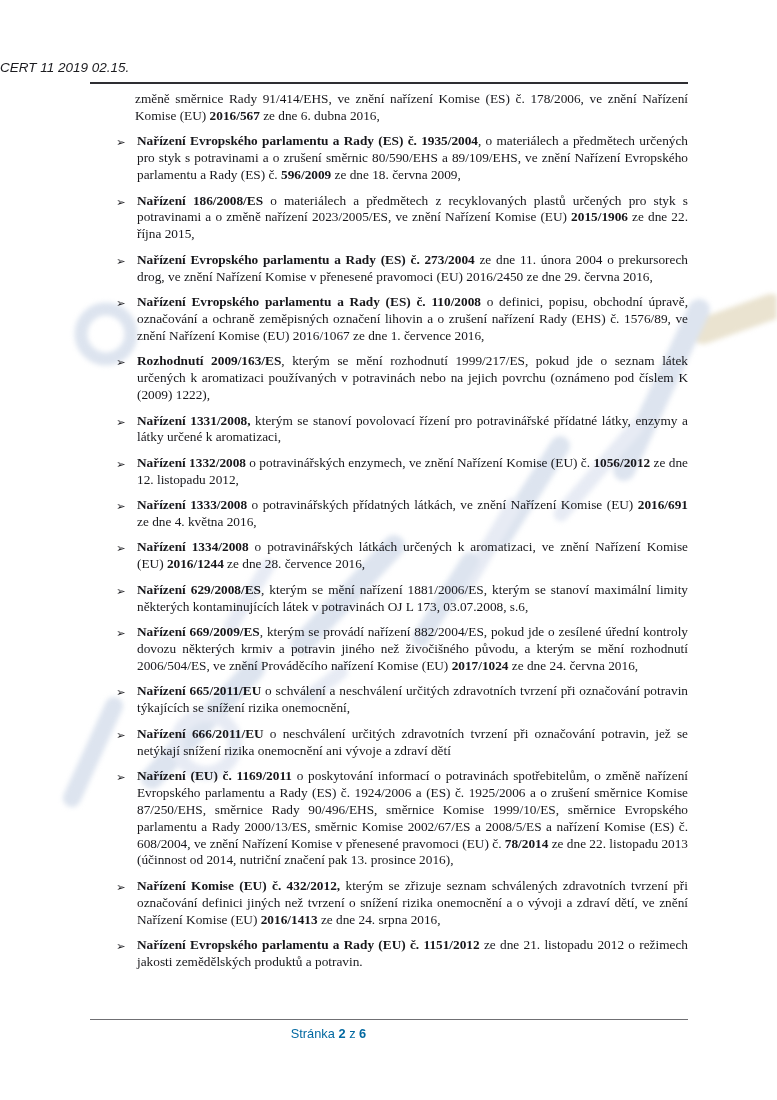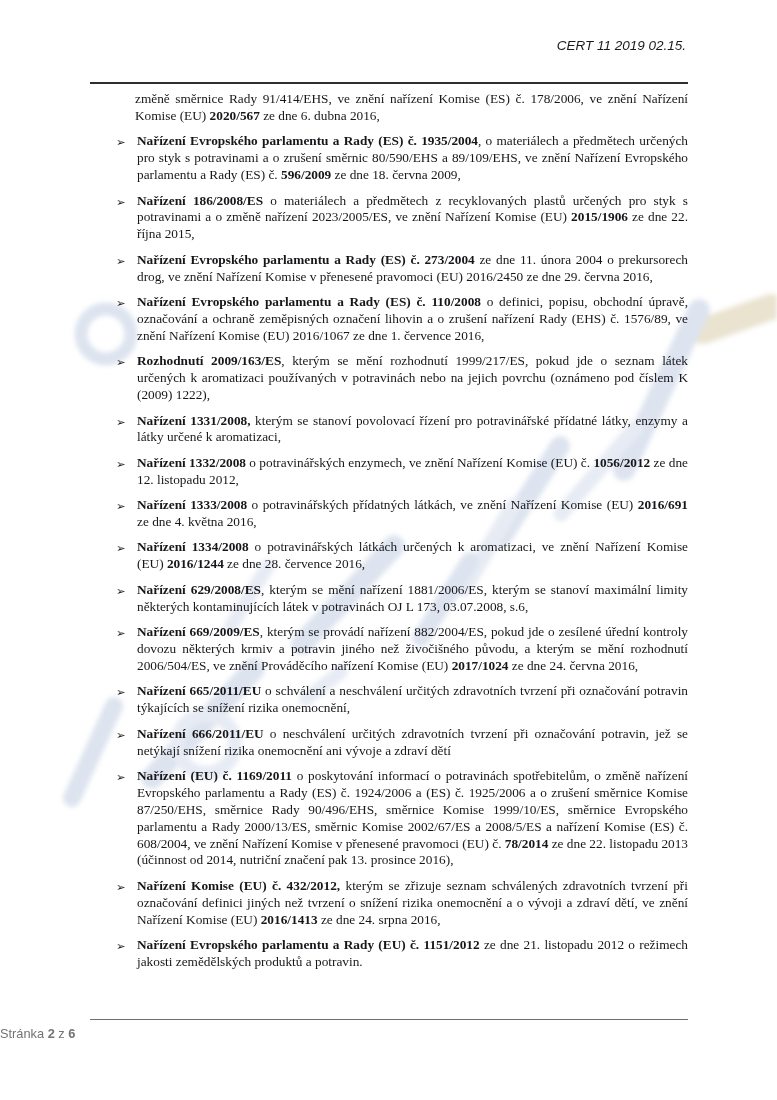--- a/index.html
+++ b/index.html
@@ -3,21 +3,21 @@
 <meta charset="utf-8">
 <style>
   html,body{margin:0;padding:0;}
   body{
     width:777px;height:1100px;background:#ffffff;position:relative;overflow:hidden;
     font-family:"Liberation Serif", serif;color:#17171b;
   }
   .page{position:absolute;inset:0;}
   .watermark{position:absolute;left:0;top:0;z-index:0;filter:blur(2.5px);}
   .header{
-    position:absolute;top:38px;left:0;right:91px;text-align:right;z-index:2;
+    position:absolute;top:60px;left:0;right:91px;text-align:left;z-index:2;
     font-family:"Liberation Sans", sans-serif;font-style:italic;font-size:13.5px;color:#1b1b1f;
   }
   .rule-top{
     position:absolute;top:82px;left:90px;width:598px;height:0;margin:0;border:none;
     border-top:2px solid #2e2e32;z-index:2;
   }
   .content{
     position:absolute;top:91px;left:115px;width:573px;z-index:1;
     font-size:13.3px;line-height:16.9px;text-align:justify;
   }
@@ -27,22 +27,22 @@
   .marker{
     position:absolute;left:1px;top:1px;font-size:11.5px;line-height:16px;color:#1b1b1f;
     font-family:"DejaVu Sans", sans-serif;
   }
   .b{font-weight:bold;}
   .rule-bottom{
     position:absolute;top:1019px;left:90px;width:598px;height:0;margin:0;border:none;
     border-top:1.4px solid #6f6f73;z-index:2;
   }
   .footer{
-    position:absolute;top:1026px;left:0;width:657px;text-align:left;z-index:2;
-    font-family:"Liberation Sans", sans-serif;font-size:12.8px;color:#737373;
+    position:absolute;top:1026px;left:0;width:657px;text-align:center;z-index:2;
+    font-family:"Liberation Sans", sans-serif;font-size:12.8px;color:#0369a1;
   }
   .footer b{font-weight:bold;}
 </style>
 </head>
 <body>
 
 <div class="page">
 
   <svg class="watermark" width="777" height="1100" viewBox="0 0 777 1100" aria-hidden="true">
     <g fill="none" stroke-linecap="round">
@@ -62,21 +62,21 @@
     </g>
   </svg>
 
   <div class="header">
     <span>CERT 11 2019 02.15.</span>
   </div>
 
   <hr class="rule-top">
 
   <div class="content">
-    <p class="intro" id="intro"><span>změně směrnice Rady 91/414/EHS, ve znění nařízení Komise (ES) č. 178/2006, ve znění Nařízení Komise (EU) </span><span class="b">2020/567</span><span> ze dne 6. dubna 2016,</span></p>
+    <p class="intro" id="intro"><span>změně směrnice Rady 91/414/EHS, ve znění nařízení Komise (ES) č. 178/2006, ve znění Nařízení Komise (EU) </span><span class="b">2016/567</span><span> ze dne 6. dubna 2016,</span></p>
     <ul class="reg-list" id="reg-list">
         <li><span class="marker">➢</span><span class="b">Nařízení Evropského parlamentu a Rady (ES) č. 1935/2004</span><span>, o materiálech a předmětech určených pro styk s potravinami a o zrušení směrnic 80/590/EHS a 89/109/EHS, ve znění Nařízení Evropského parlamentu a Rady (ES) č. </span><span class="b">596/2009</span><span> ze dne 18. června 2009,</span></li>
         <li><span class="marker">➢</span><span class="b">Nařízení 186/2008/ES</span><span> o materiálech a předmětech z recyklovaných plastů určených pro styk s potravinami a o změně nařízení 2023/2005/ES, ve znění Nařízení Komise (EU) </span><span class="b">2015/1906</span><span> ze dne 22. října 2015,</span></li>
         <li><span class="marker">➢</span><span class="b">Nařízení Evropského parlamentu a Rady (ES) č. 273/2004</span><span> ze dne 11. února 2004 o prekursorech drog, ve znění Nařízení Komise v přenesené pravomoci (EU) 2016/2450 ze dne 29. června 2016,</span></li>
         <li><span class="marker">➢</span><span class="b">Nařízení Evropského parlamentu a Rady (ES) č. 110/2008</span><span> o definici, popisu, obchodní úpravě, označování a ochraně zeměpisných označení lihovin a o zrušení nařízení Rady (EHS) č. 1576/89, ve znění Nařízení Komise (EU) 2016/1067 ze dne 1. července 2016,</span></li>
         <li><span class="marker">➢</span><span class="b">Rozhodnutí 2009/163/ES</span><span>, kterým se mění rozhodnutí 1999/217/ES, pokud jde o seznam látek určených k aromatizaci používaných v potravinách nebo na jejich povrchu (oznámeno pod číslem K (2009) 1222),</span></li>
         <li><span class="marker">➢</span><span class="b">Nařízení 1331/2008,</span><span> kterým se stanoví povolovací řízení pro potravinářské přídatné látky, enzymy a látky určené k aromatizaci,</span></li>
         <li><span class="marker">➢</span><span class="b">Nařízení 1332/2008</span><span> o potravinářských enzymech, ve znění Nařízení Komise (EU) č. </span><span class="b">1056/2012</span><span> ze dne 12. listopadu 2012,</span></li>
         <li><span class="marker">➢</span><span class="b">Nařízení 1333/2008</span><span> o potravinářských přídatných látkách, ve znění Nařízení Komise (EU) </span><span class="b">2016/691</span><span> ze dne 4. května 2016,</span></li>
         <li><span class="marker">➢</span><span class="b">Nařízení 1334/2008</span><span> o potravinářských látkách určených k aromatizaci, ve znění Nařízení Komise (EU) </span><span class="b">2016/1244</span><span> ze dne 28. července 2016,</span></li>

